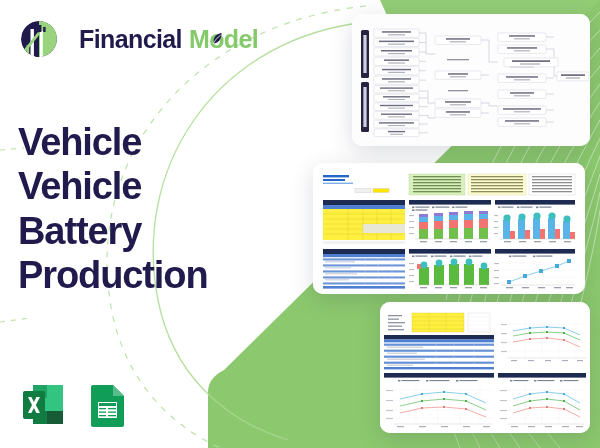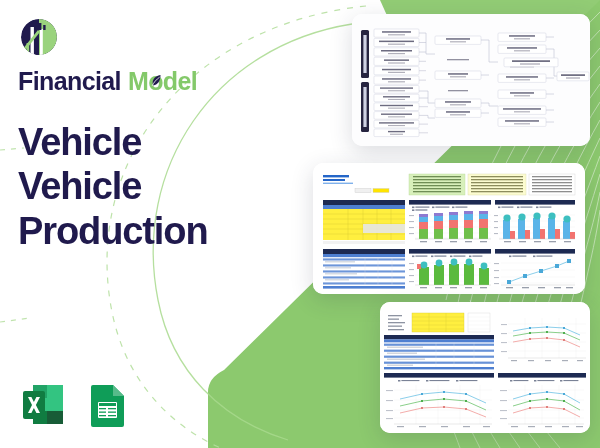--- a/index.html
+++ b/index.html
@@ -17,21 +17,21 @@
 
   
   .left-col {
     position: absolute;
     left: 0; top: 0;
     width: 300px; height: 448px;
     z-index: 5;
     padding: 16px 0 0 18px;
   }
 
-  .brand { display: flex; gap: 9px; height: 46px; flex-direction: column; }
+  .brand { display: flex; align-items: center; gap: 19px; height: 46px; }
   .brand-mark { width: 42px; height: 42px; flex: 0 0 42px; }
   .brand-text {
     font-size: 25px;
     font-weight: 700;
     letter-spacing: -0.6px;
     white-space: nowrap;
     display: flex;
     align-items: center;
   }
   .brand-word-a { color: #201a4d; }
@@ -160,20 +160,21 @@
           <path d="M11.5 2 C11.5 8.4 8.2 12 4.4 12.4 C3 10.6 3.4 6.6 6 4.4 C7.8 2.9 10 2.1 11.5 2 Z" fill="#201a4d"></path>
           <path d="M3.2 12.8 C4.6 9.6 7.4 6.4 10.6 4.2" stroke="#ffffff" stroke-width="0.8" fill="none"></path>
         </svg>
       </span>
     </div>
   </div>
 
   <div class="headline">
     <span class="hl-line">Vehicle</span>
     <span class="hl-line">Vehicle</span>
+    <span class="hl-line">Battery</span>
     <span class="hl-line">Production</span>
   </div>
 
   <div class="apps">
     <svg class="app-icon" viewBox="0 0 50 50">
       <rect x="15" y="5" width="30" height="13" fill="#21a366"></rect>
       <rect x="15" y="18" width="30" height="13" fill="#33c481"></rect>
       <rect x="15" y="31" width="30" height="13" fill="#107c41"></rect>
       <rect x="29" y="5" width="16" height="13" fill="#33c481"></rect>
       <rect x="29" y="31" width="16" height="13" fill="#185c37"></rect>

